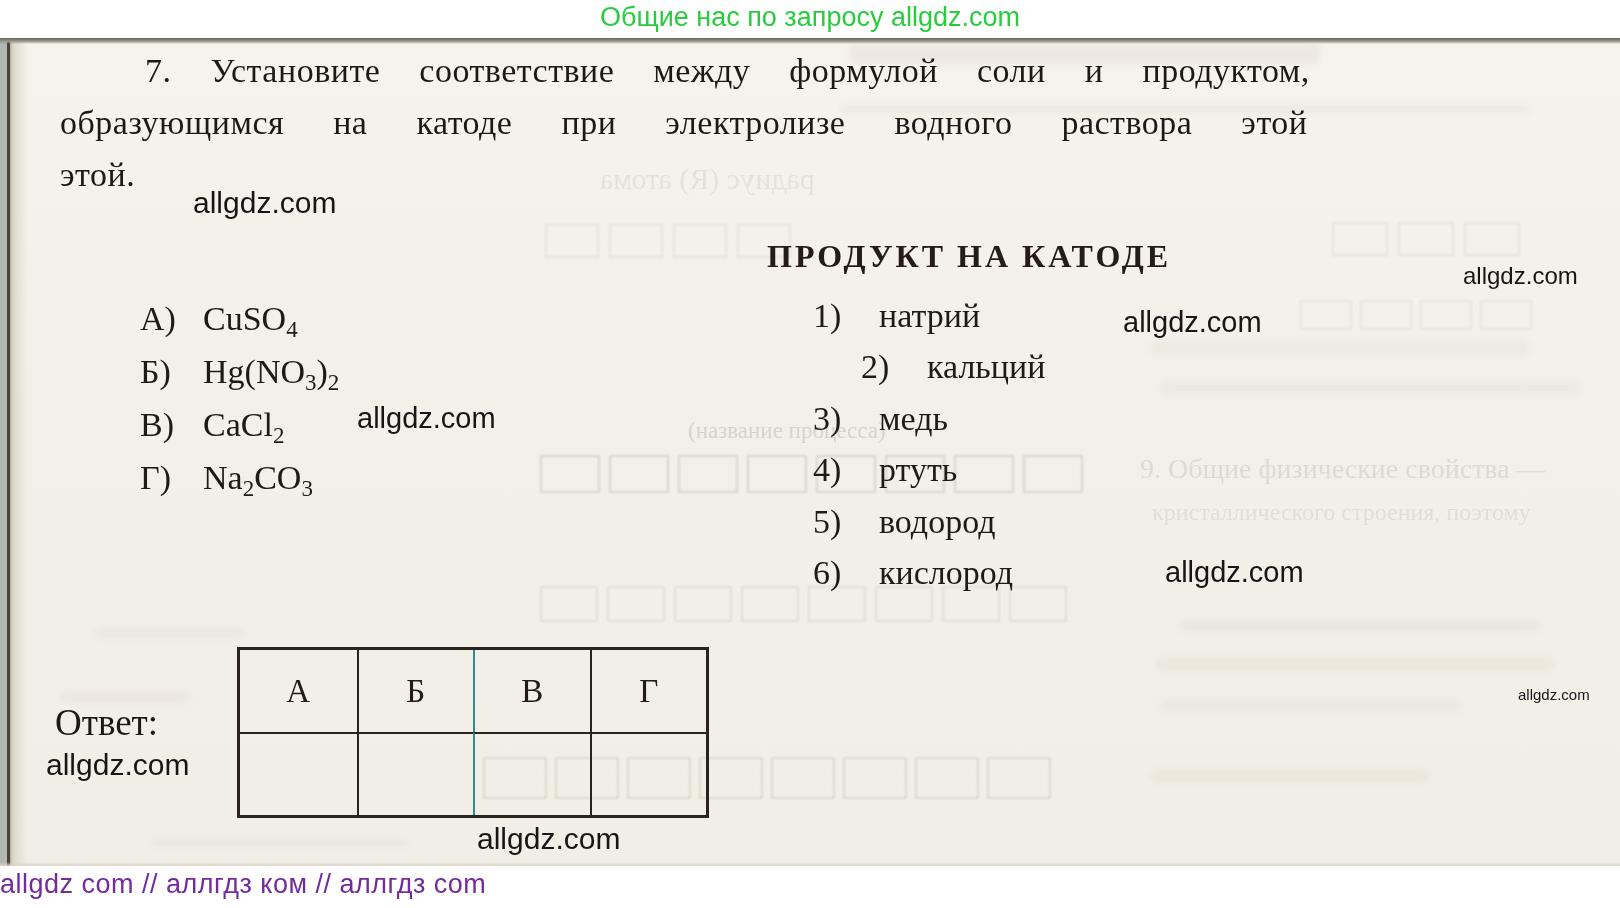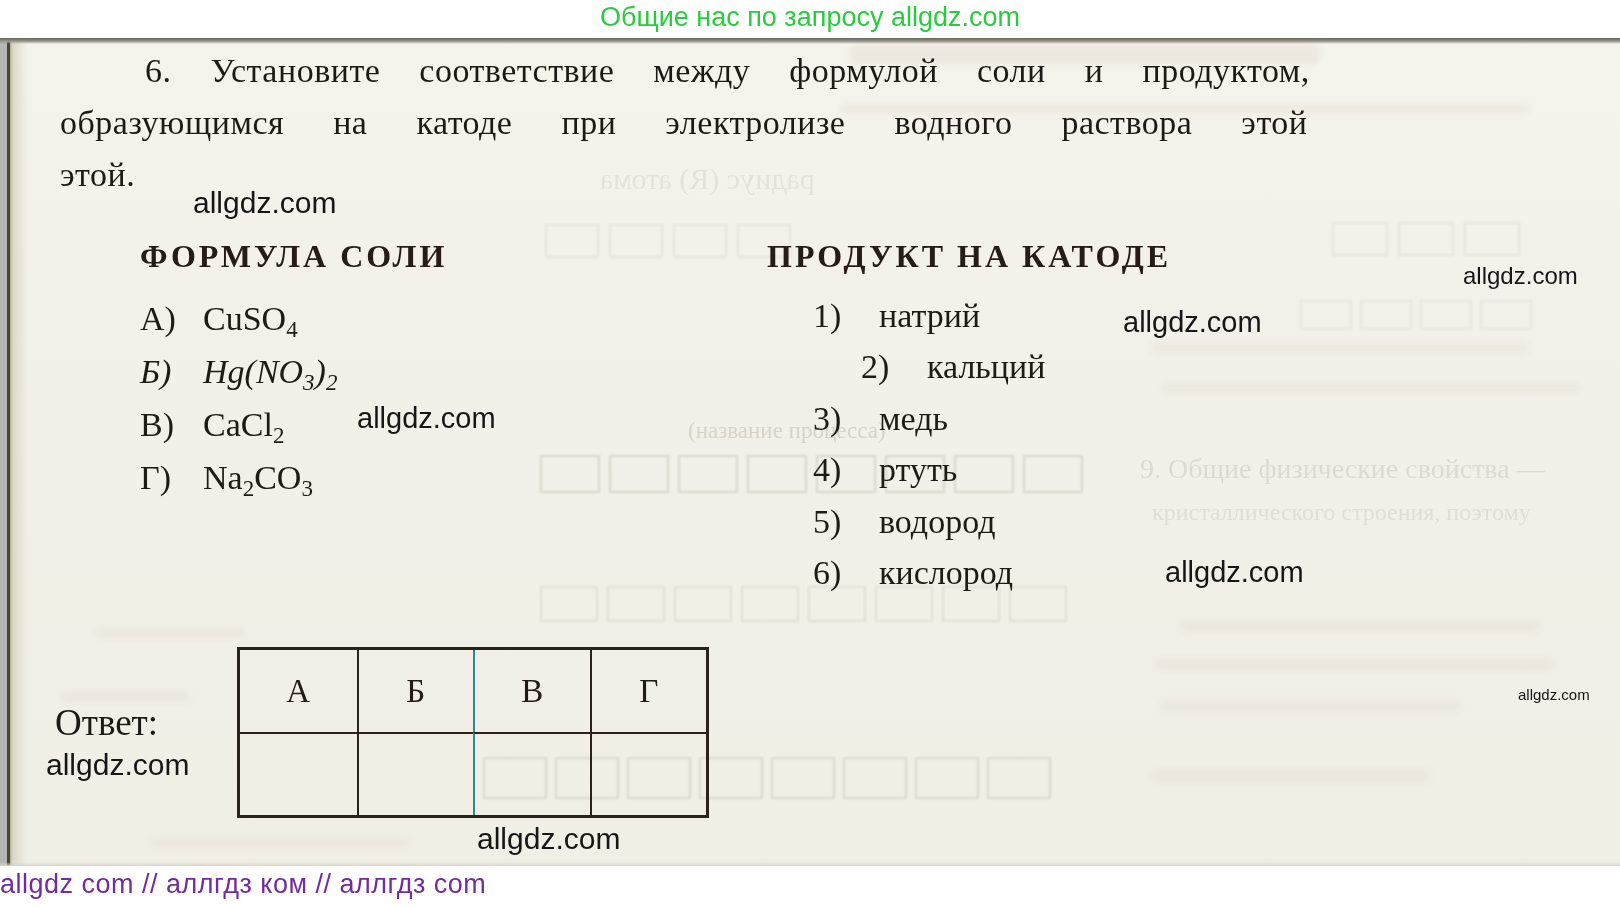--- a/index.html
+++ b/index.html
@@ -118,29 +118,28 @@
       <div class="ghost-bar" style="left: 1160px; top: 382px; width: 420px; height: 12px; opacity: 0.07;"></div>
       <div class="ghost-bar" style="left: 1180px; top: 620px; width: 360px; height: 12px; opacity: 0.08;"></div>
       <div class="ghost-bar" style="left: 1155px; top: 658px; width: 400px; height: 12px; opacity: 0.08;"></div>
       <div class="ghost-bar" style="left: 1160px; top: 700px; width: 300px; height: 12px; opacity: 0.07;"></div>
       <div class="ghost-bar" style="left: 95px; top: 628px; width: 150px; height: 10px; opacity: 0.08;"></div>
       <div class="ghost-bar" style="left: 60px; top: 692px; width: 130px; height: 10px; opacity: 0.08;"></div>
       <div class="ghost-bar" style="left: 1150px; top: 770px; width: 280px; height: 12px; opacity: 0.08;"></div>
       <div class="ghost-bar" style="left: 150px; top: 838px; width: 260px; height: 10px; opacity: 0.06;"></div>
     </div>
 
-  <div class="q-line q1" style="left:145px;top:52px">6. Установите соответствие между формулой соли и продуктом,</div>
+  <div class="q-line q1" style="left:145px;top:52px">7. Установите соответствие между формулой соли и продуктом,</div>
   <div class="q-line q2" style="left:60px;top:104px">образующимся на катоде при электролизе водного раствора этой</div>
   <div class="q-line" style="left:60px;top:156px">этой.</div>
 
-  <div class="col-title" style="left:140px;top:238px">ФОРМУЛА СОЛИ</div>
   <div class="col-title" style="left:767px;top:238px">ПРОДУКТ НА КАТОДЕ</div>
   <div id="left-list">
       <div class="match-item" style="left: 140px; top: 300px;"><span class="it-label">А)</span><span>CuSO<sub>4</sub></span></div>
-      <div class="match-item" style="left: 140px; top: 353px; font-style: italic;"><span class="it-label">Б)</span><span>Hg(NO<sub>3</sub>)<sub>2</sub></span></div>
+      <div class="match-item" style="left: 140px; top: 353px;"><span class="it-label">Б)</span><span>Hg(NO<sub>3</sub>)<sub>2</sub></span></div>
       <div class="match-item" style="left: 140px; top: 406px;"><span class="it-label">В)</span><span>CaCl<sub>2</sub></span></div>
       <div class="match-item" style="left: 140px; top: 459px;"><span class="it-label">Г)</span><span>Na<sub>2</sub>CO<sub>3</sub></span></div>
     </div>
   <div id="right-list">
       <div class="match-item" style="left: 813px; top: 297px;"><span class="it-num">1)</span><span>натрий</span></div>
       <div class="match-item" style="left: 813px; top: 348px; margin-left: 48px;"><span class="it-num">2)</span><span>кальций</span></div>
       <div class="match-item" style="left: 813px; top: 400px;"><span class="it-num">3)</span><span>медь</span></div>
       <div class="match-item" style="left: 813px; top: 451px;"><span class="it-num">4)</span><span>ртуть</span></div>
       <div class="match-item" style="left: 813px; top: 503px;"><span class="it-num">5)</span><span>водород</span></div>
       <div class="match-item" style="left: 813px; top: 554px;"><span class="it-num">6)</span><span>кислород</span></div>

